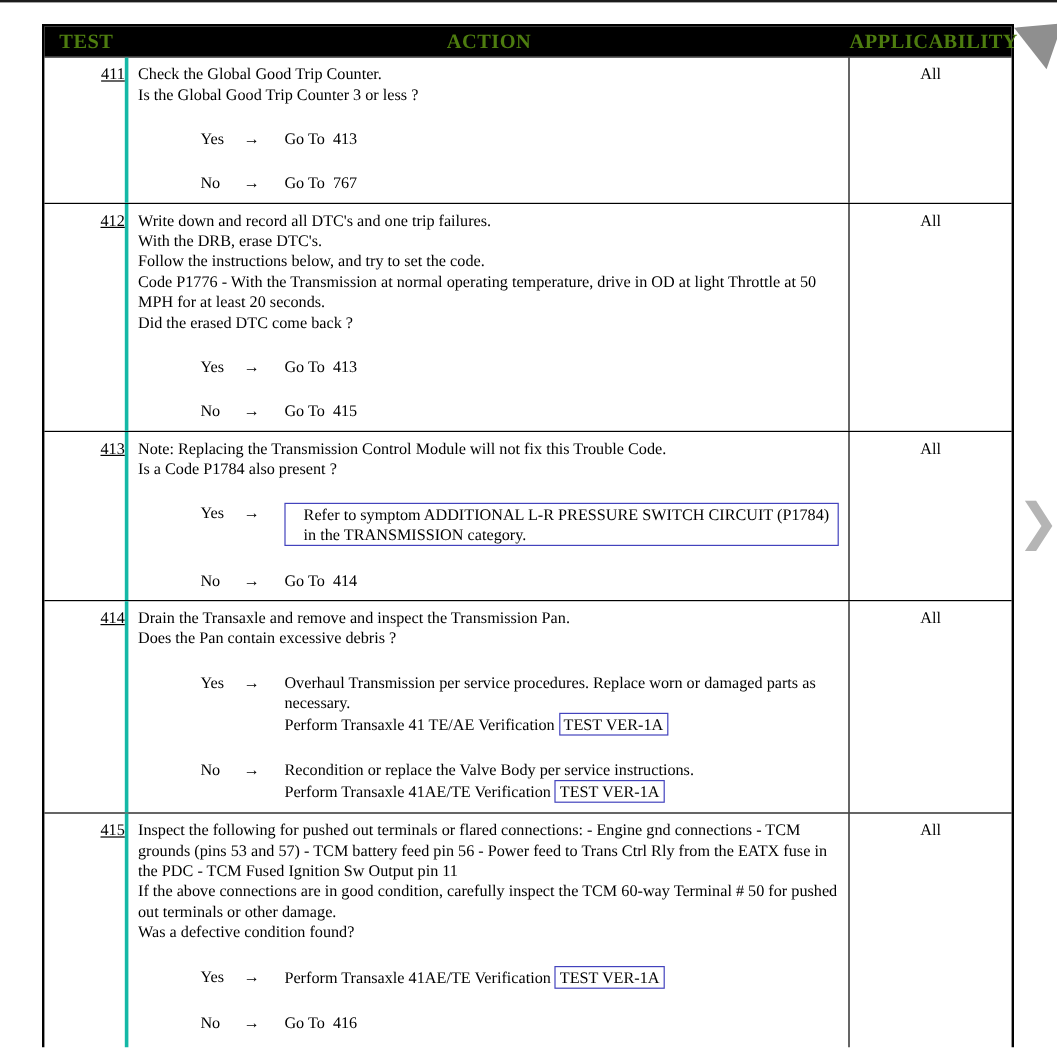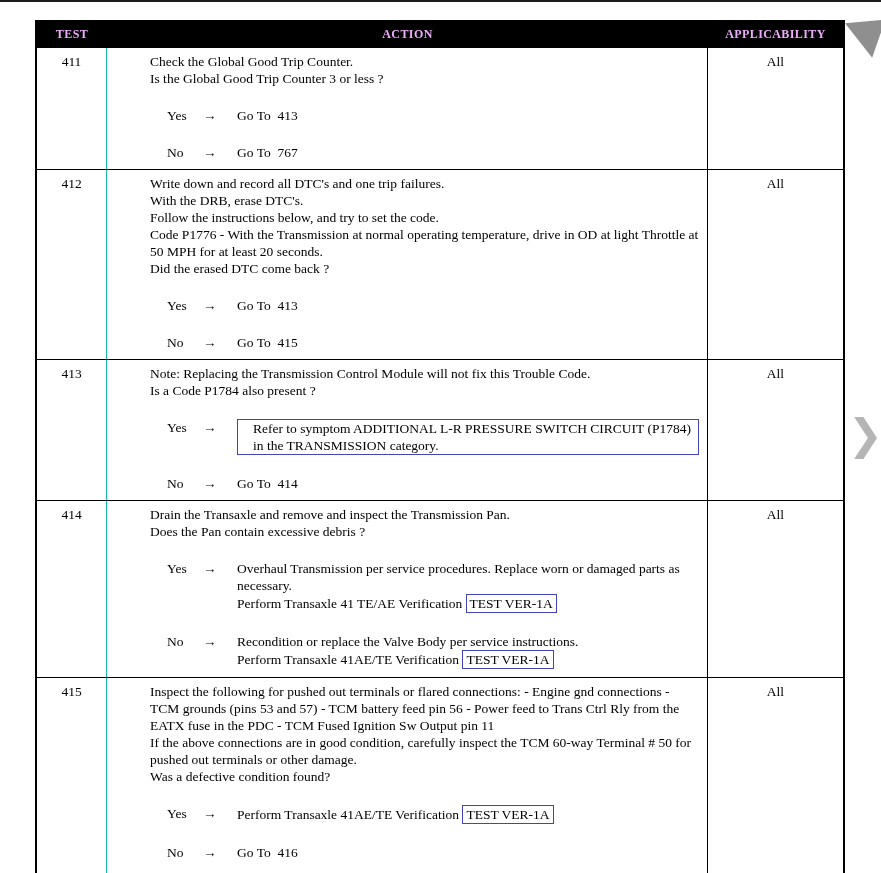--- a/index.html
+++ b/index.html
@@ -19,40 +19,40 @@
   }
   .doc-table {
     position: absolute; left: 35px; top: 20px;
     width: 810px;
     border: 2px solid #000;
     background: #fff;
   }
   .thead {
     display: grid;
     grid-template-columns: 70px 1fr 135px;
-    background: #000; color: #f0abfc;
+    background: #000; color: #4d7c0f;
     height: 25px; align-items: center;
-    font-weight: bold; font-size: 12px; letter-spacing: 0.4px;
+    font-weight: bold; font-size: 17px; letter-spacing: 0.4px;
   }
   .th { text-align: center; }
   .row {
     display: grid;
     grid-template-columns: 70px 1fr 135px;
     border-top: 1px solid #000;
   }
   #tbody .row:nth-child(1) { min-height: 115px; }
   #tbody .row:nth-child(2) { min-height: 176px; }
   #tbody .row:nth-child(3) { min-height: 134px; }
   #tbody .row:nth-child(4) { min-height: 167px; }
   #tbody .row:nth-child(5) { min-height: 221px; }
   .cell { font-size: 13.5px; line-height: 17px; }
-  .cell.test  { border-right: 1px solid #14b8a6; text-align: center; padding-top: 5px; }
+  .cell.test  { border-right: 3px solid #14b8a6; text-align: right; padding-top: 5px; text-decoration: underline; }
   .cell.action{ border-right: 1px solid #000; padding: 5px 8px 8px 8px; }
   .cell.appl  { text-align: center; padding-top: 5px; }
-  .para { white-space: pre-wrap; margin-left: 35px; }
+  .para { white-space: pre-wrap; }
   .branch {
     display: grid;
     grid-template-columns: 36px 34px 1fr;
     margin: 20px 0 0 52px;
   }
   .branch-line { white-space: pre-wrap; }
   .link-box {
     display: inline-block;
     border: 1px solid #4343bd;
     padding: 0 3px;

